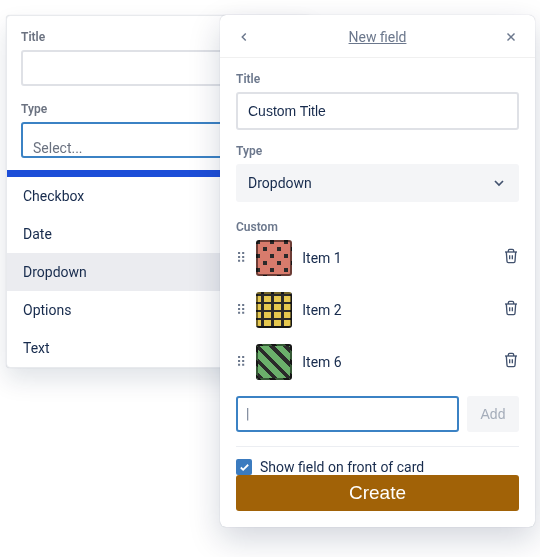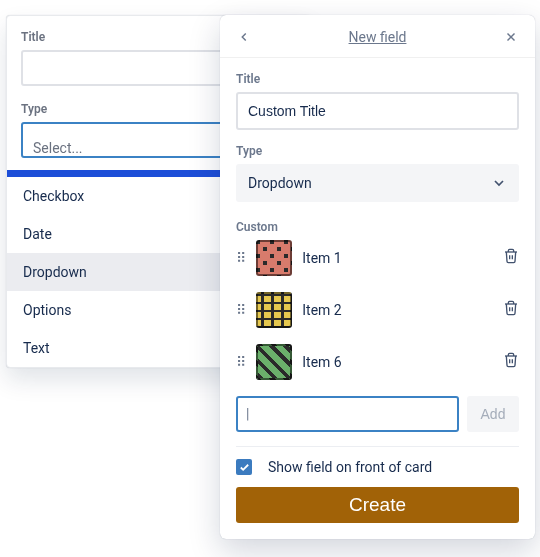--- a/index.html
+++ b/index.html
@@ -211,22 +211,22 @@
   font-size: 14px;
   cursor: not-allowed;
 }
 .divider {
   border-top: 1px solid #eceef2;
   margin: 0 0 12px 0;
 }
 .checkbox-row {
   display: flex;
   align-items: center;
-  gap: 16px;
-  margin-bottom: 12px;
+  gap: 8px;
+  margin-bottom: 0;
 }
 .checkbox {
   width: 16px;
   height: 16px;
   background: #3b7bbf;
   border-radius: 2px;
   display: flex;
   align-items: center;
   justify-content: center;
   cursor: pointer;

